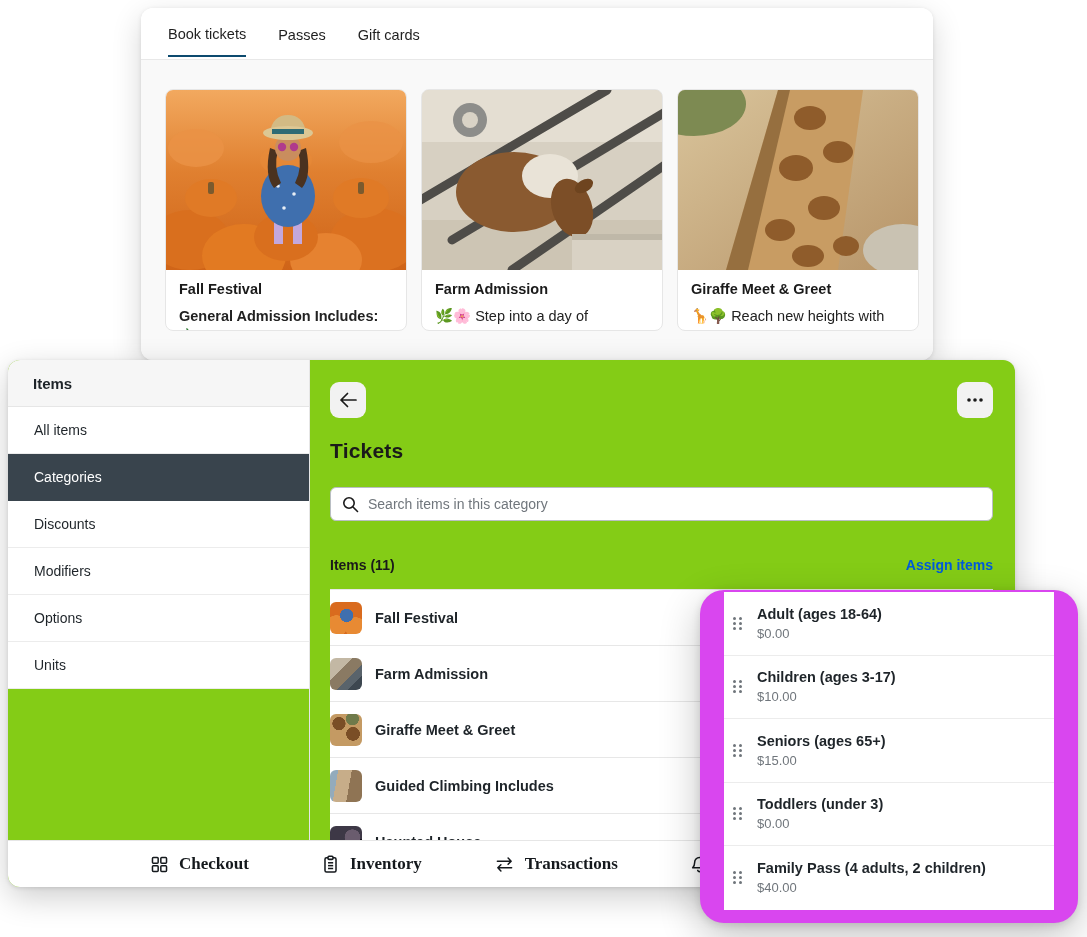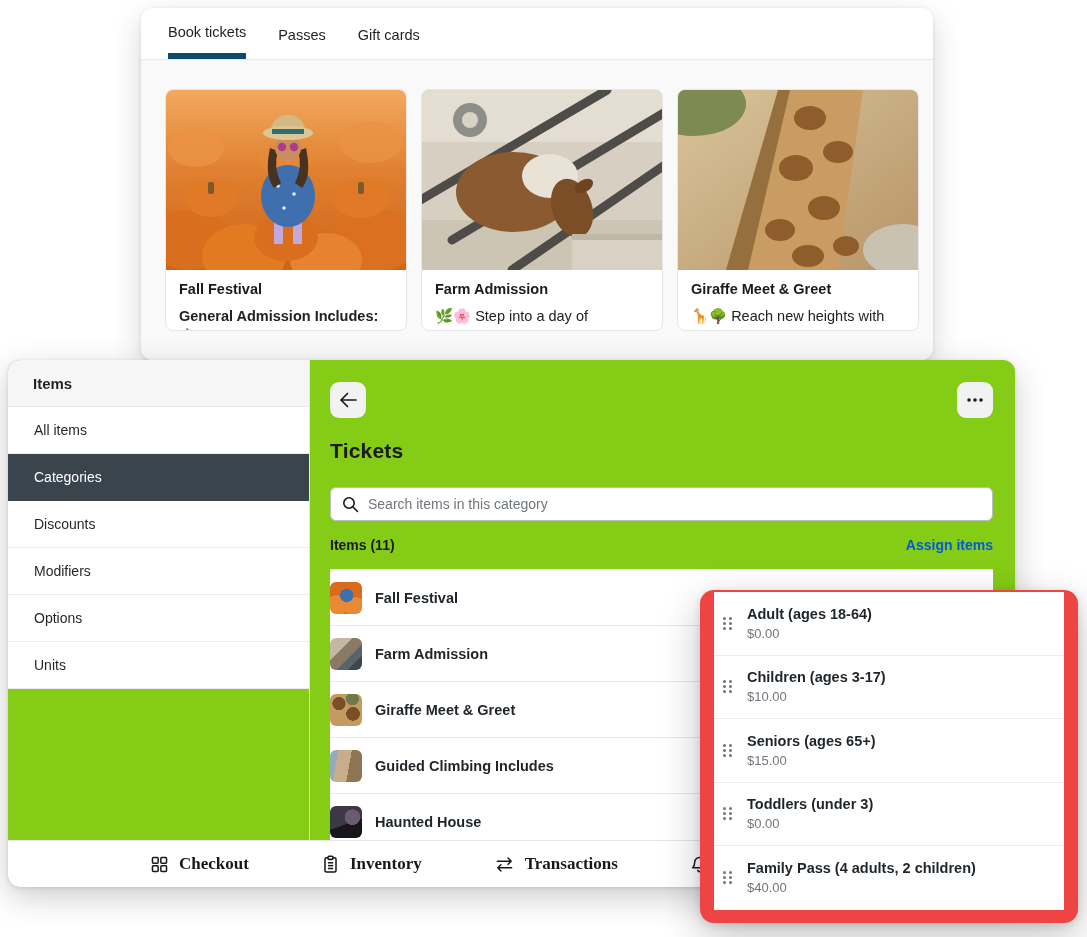--- a/index.html
+++ b/index.html
@@ -7,21 +7,21 @@
     font-family:"Liberation Sans", sans-serif; color:#1a1a1a; overflow:hidden; }
   body { position:relative; }
 
   
   .booking-window{ position:absolute; left:141px; top:8px; width:792px; height:352px;
     background:#fff; border-radius:12px; overflow:hidden;
     box-shadow:0 1px 4px rgba(0,0,0,.10), 0 10px 30px rgba(0,0,0,.16); z-index:1;}
   .tabbar{ height:52px; display:flex; align-items:center; gap:32px; padding:0 27px;
     border-bottom:1px solid #e8e8e8; background:#fff;}
   .tab{ font-size:14.5px; color:#1f1f1f; padding:16px 0 13px; cursor:pointer; }
-  .tab.active{ border-bottom:6px solid #0c4a6e; }
+  .tab.active{ border-bottom:2px solid #0c4a6e; }
   .cards-area{ background:#f9f9f9; height:300px; padding:29px 24px; display:flex; gap:14px; }
   .ticket-card{ width:242px; flex:none; background:#fff; border:1px solid #e6e6e6;
     border-radius:8px; overflow:hidden; }
   .card-img{ width:100%; height:180px; display:block; }
   .card-body{ padding:11px 13px; }
   .card-title{ font-size:14.5px; font-weight:bold; margin-bottom:9px; }
   .card-line{ font-size:14.5px; line-height:20px; color:#222; }
   .card-line.bold{ font-weight:bold; }
 
   
@@ -40,21 +40,21 @@
   .main-panel{ flex:1; padding:22px 22px 0 20px; overflow:hidden; }
   .main-top{ display:flex; justify-content:space-between; align-items:center; }
   .sq-btn{ width:36px; height:36px; border-radius:9px; background:#f2f2f2; border:none;
     display:flex; align-items:center; justify-content:center; cursor:pointer; }
   .panel-title{ font-size:21px; font-weight:bold; margin-top:21px; letter-spacing:.2px;}
   .search-box{ margin-top:24px; height:34px; border:1px solid #b9bec3; border-radius:6px;
     display:flex; align-items:center; padding:0 11px; gap:9px; background:#fff;}
   .search-box input{ border:none; outline:none; flex:1; font-size:14px;
     font-family:"Liberation Sans",sans-serif; color:#1a1a1a; background:transparent;}
   .search-box input::placeholder{ color:#70767c; }
-  .list-header{ margin-top:16px; display:flex; justify-content:space-between; align-items:center; padding-bottom:16px;
+  .list-header{ margin-top:36px; display:flex; justify-content:space-between; align-items:center; padding-bottom:16px;
     border-bottom:1px solid #e7e7e7;}
   .list-header-count{ font-size:14px; font-weight:bold; }
   .assign-link{ font-size:14px; font-weight:bold; color:#005ad9; text-decoration:none; cursor:pointer;}
   .item-row{ height:56px; display:flex; align-items:center; gap:13px;
     border-bottom:1px solid #e7e7e7; cursor:pointer; background:#fff;}
   .thumb{ width:32px; height:32px; border-radius:6px; flex:none; }
   .thumb-0{ background:radial-gradient(circle at 52% 42%, #3f6fae 0 26%, transparent 27%),
             radial-gradient(circle at 20% 75%, #e88a33 0 30%, transparent 31%),
             radial-gradient(circle at 80% 80%, #e88a33 0 28%, transparent 29%), #d96b1e; }
   .thumb-1{ background:linear-gradient(135deg,#c3b8a4 0 35%,#8a7a63 35% 60%,#59636b 60% 78%,#3d4750 78%); }
@@ -66,21 +66,21 @@
             linear-gradient(160deg,#3d3846 0 55%,#17141c 55%); }
   .item-label{ font-size:14.5px; font-weight:bold; color:#1e2429; }
 
   .bottom-nav{ height:47px; flex:none; border-top:1px solid #e6e6e6; background:#fff;
     display:flex; align-items:center; padding-left:142px; gap:72px; }
   .nav-item{ display:flex; align-items:center; gap:10px; cursor:pointer; white-space:nowrap;}
   .nav-label{ font-size:17px; font-weight:bold; color:#15191d;font-family:Liberation Serif, serif; }
 
   
   .variations-card{ position:absolute; left:700px; top:590px; width:378px; height:333px;
-    background:#ef4444; border-radius:14px; z-index:50; padding:2px 14px;
+    background:#d946ef; border-radius:24px; z-index:50; padding:2px 24px;
     box-shadow:0 2px 8px rgba(0,0,0,.12), 0 14px 40px rgba(0,0,0,.24);}
   .var-row{ height:63.5px; display:flex; align-items:center; gap:14px; padding:0 2px 0 8px;
     border-bottom:1px solid #ececec; background:#fff;}
   .var-row:last-child{ border-bottom:none; }
   .drag-handle{ cursor:grab; display:flex; flex:none; }
   .var-texts{ display:flex; flex-direction:column; gap:4px; }
   .var-name{ font-size:14.5px; font-weight:bold; color:#1e2429; }
   .var-price{ font-size:13px; color:#70767c; }
 
   svg{ display:block; }

